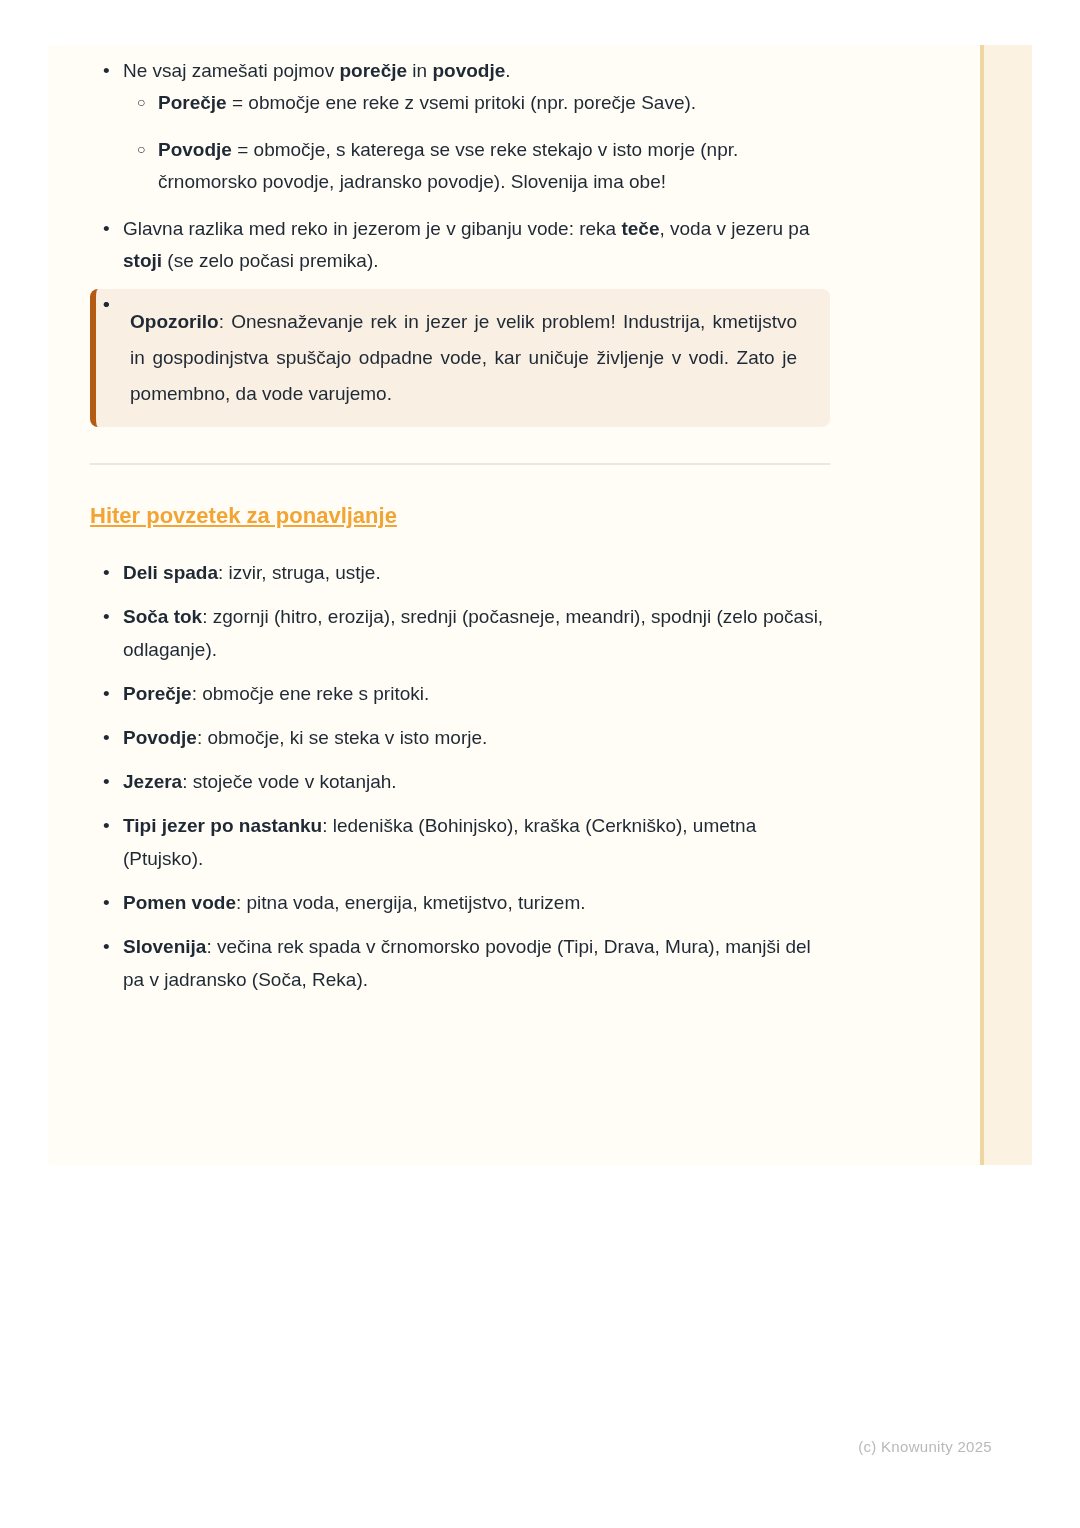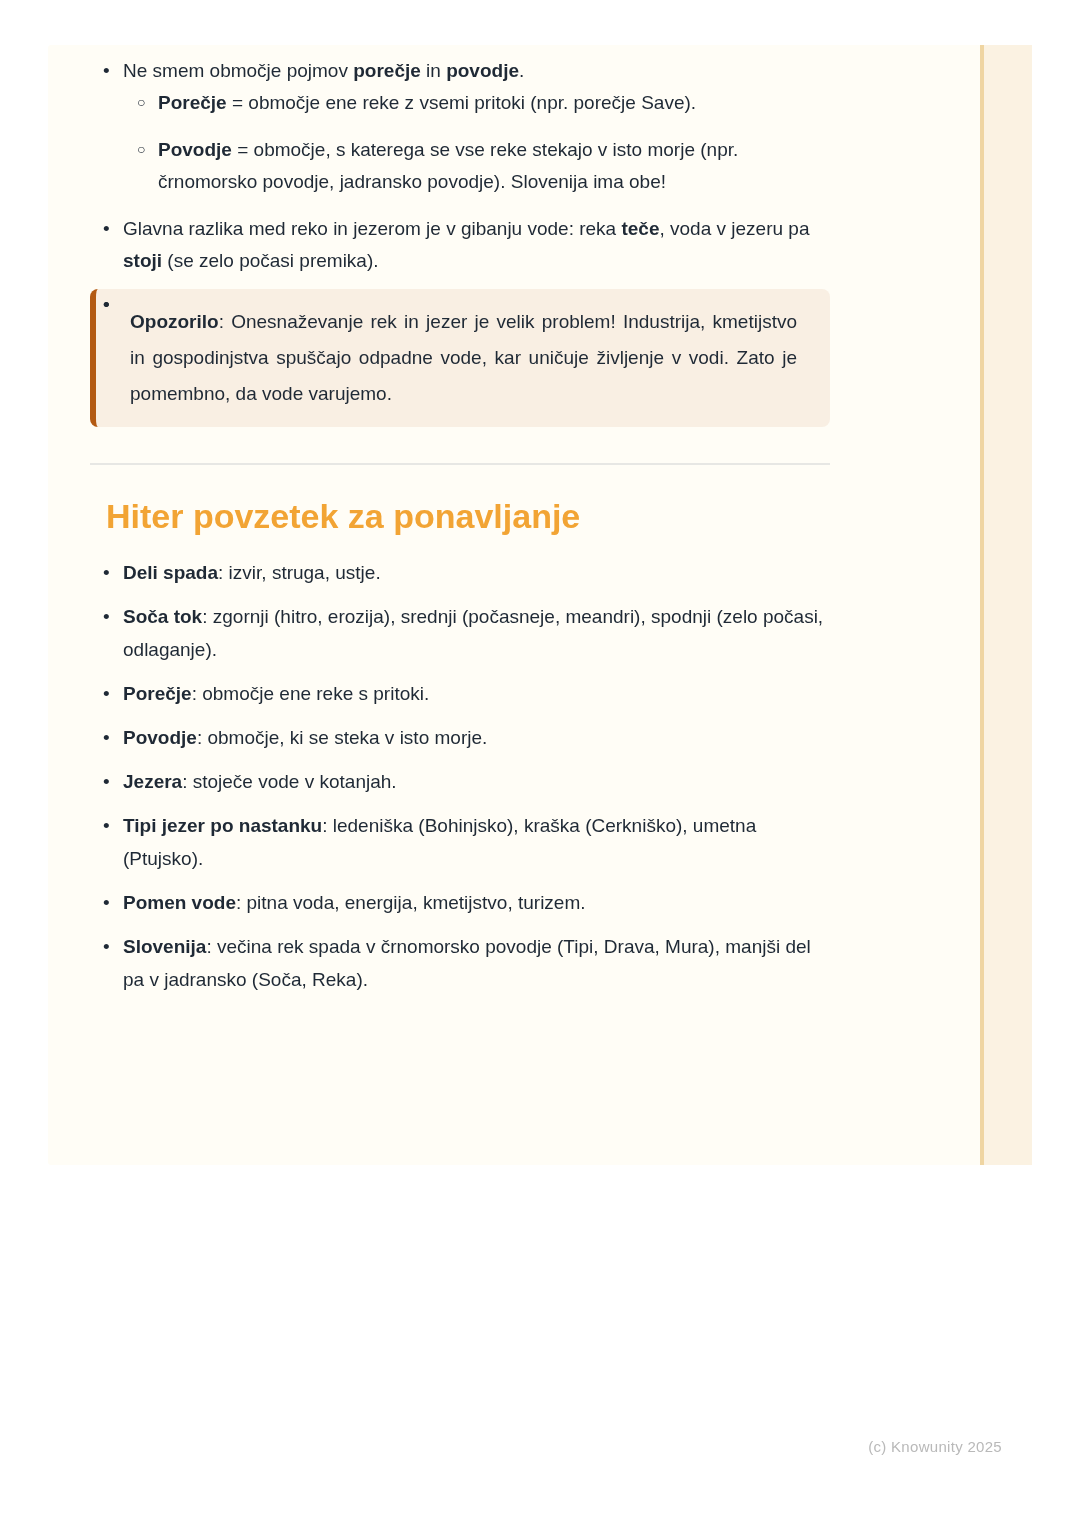--- a/index.html
+++ b/index.html
@@ -44,38 +44,39 @@
     padding:15px 33px 15px 34px;
   }
   .callout p{
     font-size:19px; line-height:36px; text-align:justify;
   }
   .divider{
     border:none; border-top:2px solid var(--divider);
     margin:36px 0 0 0;
   }
   .section-heading{
-    margin:33px 0 0 16px;
-    font-size:34px; line-height:36px; font-weight:bold;
+    margin:33px 0 0 0;
+    font-size:22px; line-height:36px; font-weight:bold;
     color:var(--heading);
+    text-decoration:underline;
   }
   .footer-note{
-    position:absolute; right:78px; top:1438px;
+    position:absolute; right:88px; top:1438px;
     font-size:15px; color:var(--footer); letter-spacing:0.3px;
   }
 </style>
 </head>
 <body>
 
 <div class="page-card">
   <div class="edge-strip"></div>
   <div class="content">
 
     <ul class="doc-list">
-        <li><span class="marker">•</span><span><span>Ne smem območje pojmov </span><span class="b">porečje</span><span> in </span><span class="b">povodje</span><span>.</span></span><ul class="sublist">
+        <li><span class="marker">•</span><span><span>Ne vsaj zamešati pojmov </span><span class="b">porečje</span><span> in </span><span class="b">povodje</span><span>.</span></span><ul class="sublist">
             <li><span class="marker">○</span><span><span class="b">Porečje</span><span> = območje ene reke z vsemi pritoki (npr. porečje Save).</span></span></li>
             <li><span class="marker">○</span><span><span class="b">Povodje</span><span> = območje, s katerega se vse reke stekajo v isto morje (npr. črnomorsko povodje, jadransko povodje). Slovenija ima obe!</span></span></li>
           </ul></li>
         <li><span class="marker">•</span><span><span>Glavna razlika med reko in jezerom je v gibanju vode: reka </span><span class="b">teče</span><span>, voda v jezeru pa </span><span class="b">stoji</span><span> (se zelo počasi premika).</span></span></li>
         <li><span class="marker">•</span></li>
         <li><span class="marker">•</span></li>
       </ul>
 
     <div class="callout">
       <p><span class="b">Opozorilo</span><span>: Onesnaževanje rek in jezer je velik problem! Industrija, kmetijstvo in gospodinjstva spuščajo odpadne vode, kar uničuje življenje v vodi. Zato je pomembno, da vode varujemo.</span></p>

